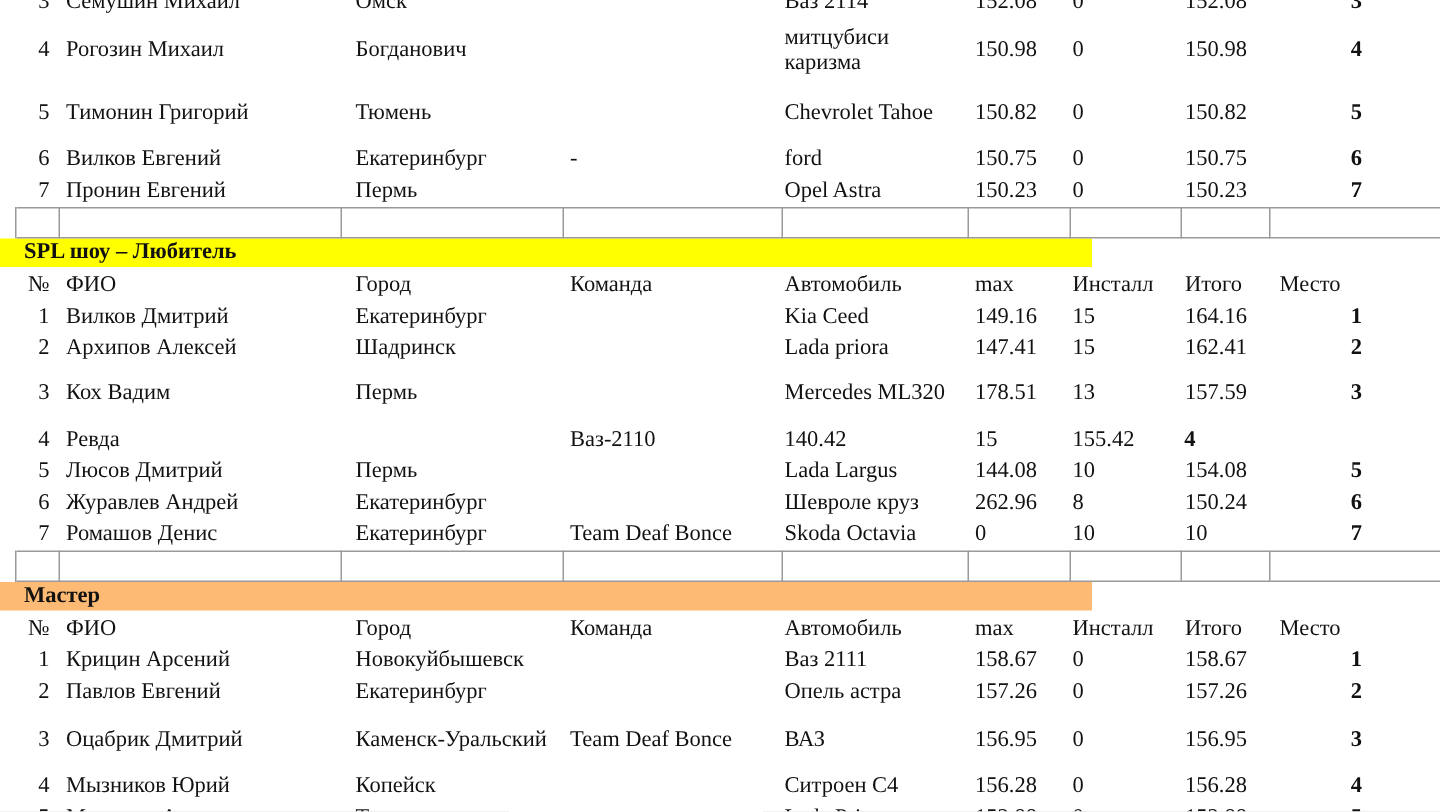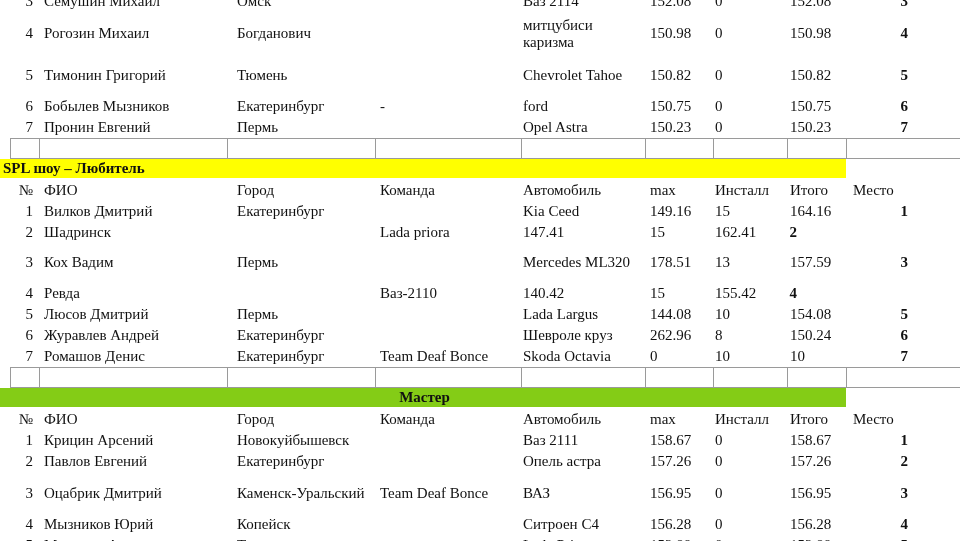--- a/index.html
+++ b/index.html
@@ -49,25 +49,25 @@
     border-left:1px solid #9a9a9a;
   }
   .sep .sep-cell{
     border-top:1px solid #9a9a9a;
     border-right:1px solid #9a9a9a;
     border-bottom:1px solid #9a9a9a;
     box-sizing:border-box;
   }
   
   .band{
-    width:846px;
+    width:728px;
     height:19px;
     line-height:19px;
     font-weight:bold;
-    padding-left:3px;
+    padding-left:16px;
     box-sizing:border-box;
     white-space:nowrap;
   }
 </style>
 </head>
 <body>
 
 <div class="page">
 
   <div class="toprows">
@@ -99,21 +99,21 @@
         <div class="cell c-city">Тюмень</div>
         <div class="cell c-team"></div>
         <div class="cell c-car">Chevrolet Tahoe</div>
         <div class="cell c-max">150.82</div>
         <div class="cell c-install">0</div>
         <div class="cell c-total">150.82</div>
         <div class="cell c-place">5</div>
       </div>
       <div class="row">
         <div class="cell c-num">6</div>
-        <div class="cell c-name">Бобылев Мызников</div>
+        <div class="cell c-name">Вилков Евгений</div>
         <div class="cell c-city">Екатеринбург</div>
         <div class="cell c-team">-</div>
         <div class="cell c-car">ford</div>
         <div class="cell c-max">150.75</div>
         <div class="cell c-install">0</div>
         <div class="cell c-total">150.75</div>
         <div class="cell c-place">6</div>
       </div>
       <div class="row">
         <div class="cell c-num">7</div>
@@ -160,20 +160,21 @@
           <div class="cell c-city">Екатеринбург</div>
           <div class="cell c-team"></div>
           <div class="cell c-car">Kia Ceed</div>
           <div class="cell c-max">149.16</div>
           <div class="cell c-install">15</div>
           <div class="cell c-total">164.16</div>
           <div class="cell c-place">1</div>
         </div>
         <div class="row">
           <div class="cell c-num">2</div>
+          <div class="cell c-name">Архипов Алексей</div>
           <div class="cell c-city">Шадринск</div>
           <div class="cell c-team"></div>
           <div class="cell c-car">Lada priora</div>
           <div class="cell c-max">147.41</div>
           <div class="cell c-install">15</div>
           <div class="cell c-total">162.41</div>
           <div class="cell c-place">2</div>
         </div>
         <div class="row">
           <div class="cell c-num">3</div>
@@ -238,21 +239,21 @@
     <div class="sep-cell"></div>
     <div class="sep-cell"></div>
     <div class="sep-cell"></div>
     <div class="sep-cell"></div>
     <div class="sep-cell"></div>
     <div class="sep-cell"></div>
     <div class="sep-cell"></div>
   </div>
 
   <div>
-    <div class="band" style="background: #84cc16; text-align: center;">Мастер</div>
+    <div class="band" style="background: #fdba74;">Мастер</div>
     <div class="row hdr">
       <div class="cell c-num">№</div>
       <div class="cell c-name">ФИО</div>
       <div class="cell c-city">Город</div>
       <div class="cell c-team">Команда</div>
       <div class="cell c-car">Автомобиль</div>
       <div class="cell c-max">max</div>
       <div class="cell c-install">Инсталл</div>
       <div class="cell c-total">Итого</div>
       <div class="cell c-place">Место</div>

